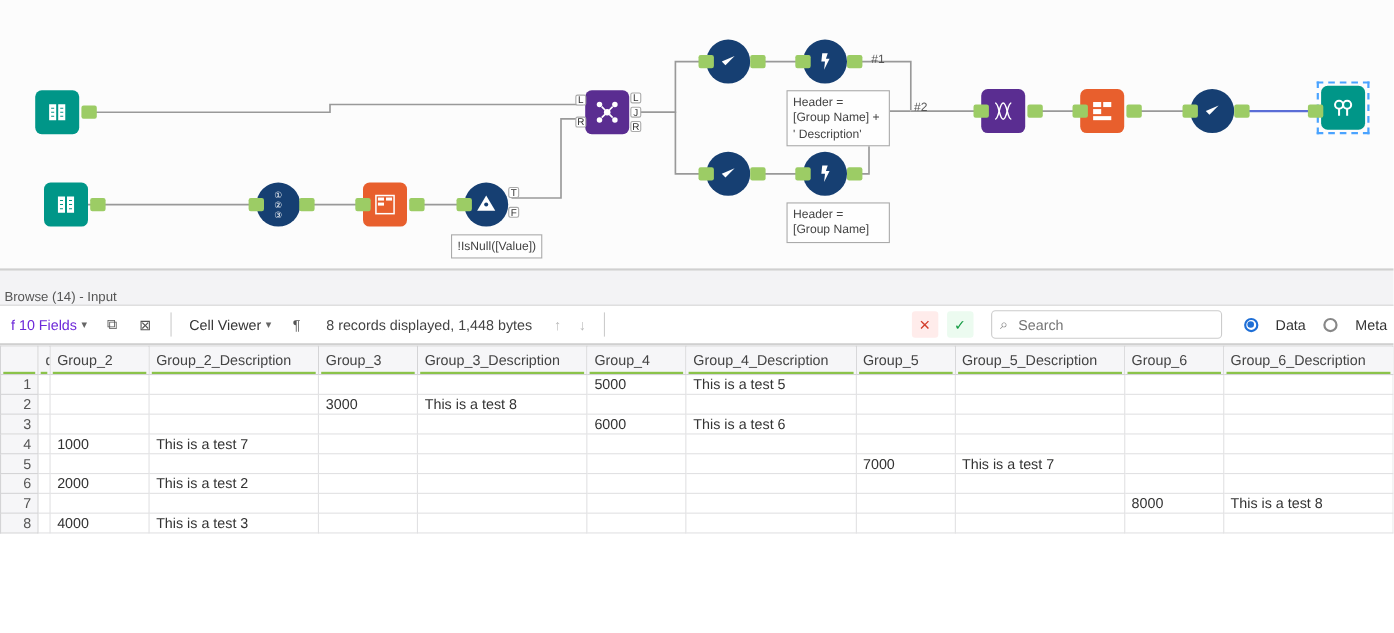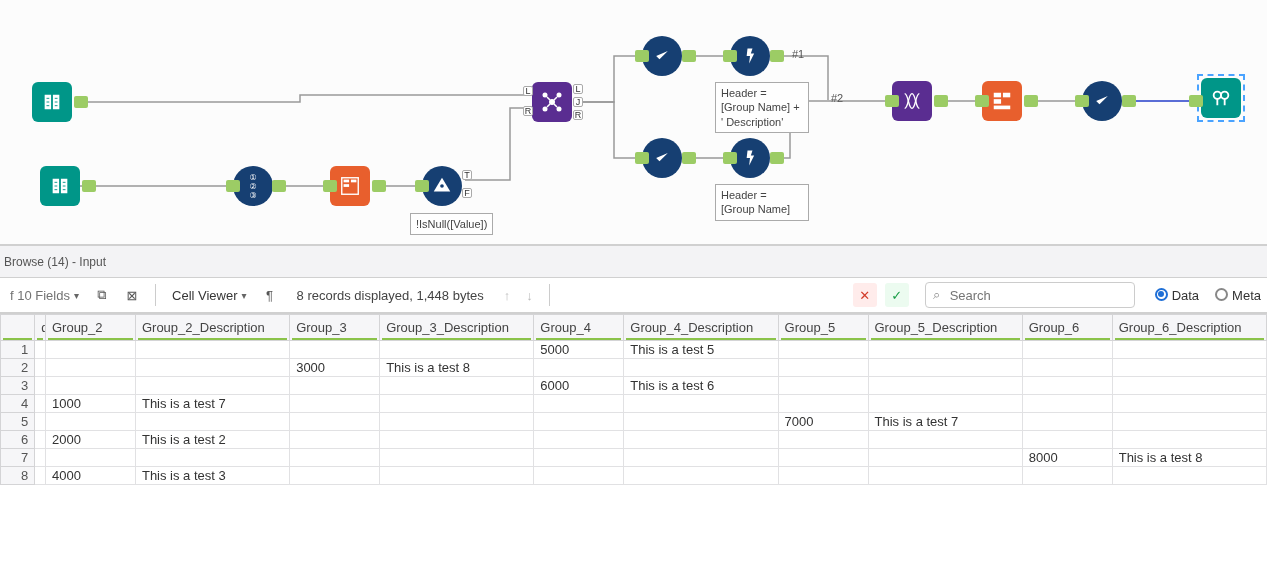--- a/index.html
+++ b/index.html
@@ -19,33 +19,33 @@
   .port-label { position:absolute; font-size:11px; color:#555; }
   .output-tab { position:absolute; width:14px; height:12px; background:#9ccc65; border-radius:2px; }
   .input-tab { position:absolute; width:14px; height:12px; background:#9ccc65; border-radius:2px; }
   .anchor-lbl { position:absolute; width:10px; height:10px; font-size:9px; display:flex; align-items:center; justify-content:center; background:#fff; border:1px solid #aaa; border-radius:2px; color:#333; }
   .selbox { position:absolute; border:2px dashed #4aa3ff; padding:2px; }
   svg.wires { position:absolute; top:0; left:0; width:100%; height:100%; pointer-events:none; }
   svg.wires path { stroke:#999; stroke-width:1.5; fill:none; }
   svg.wires path.blue { stroke:#5a6dd6; stroke-width:2; }
 
   
-  .results-head { flex:0 0 32px; background:#f3f3f5; border-bottom:1px solid #d0d0d0; display:flex; align-items:center; padding:0 4px; font-size:12px; color:#555; }
+  .results-head { flex:0 0 32px; background:#f3f3f5; border-bottom:1px solid #d0d0d0; display:flex; align-items:flex-end; padding:0 4px; font-size:12px; color:#555; }
 
   
   .toolbar { flex:0 0 36px; display:flex; align-items:center; gap:8px; padding:0 6px; border-bottom:2px solid #d0d0d0; background:#fff; font-size:13px; }
   .tb-sep { width:1px; height:22px; background:#ccc; margin:0 4px; }
   .tb-btn { display:inline-flex; align-items:center; gap:4px; padding:2px 4px; cursor:pointer; color:#353535; }
   .tb-icon { width:14px; height:14px; display:inline-flex; align-items:center; justify-content:center; color:#555; }
   .x-btn { width:24px; height:24px; display:flex; align-items:center; justify-content:center; border-radius:3px; }
   .x-btn.red { background:#ffeceb; color:#d23c2a; }
   .x-btn.grn { background:#ecfbf0; color:#179c45; }
   .search-wrap { margin-left:8px; display:flex; align-items:center; border:1px solid #ccc; border-radius:4px; padding:2px 6px; gap:6px; width:210px; height:26px; }
   .search-wrap input { border:none; outline:none; font-size:13px; flex:1; color:#404040; }
-  .radio-wrap { display:flex; align-items:flex-start; gap:4px; color:#333; }
+  .radio-wrap { display:flex; align-items:center; gap:16px; color:#333; }
   .radio { width:13px; height:13px; border-radius:50%; border:2px solid #888; display:inline-flex; align-items:center; justify-content:center; }
   .radio.on { border-color:#1f6fd6; }
   .radio.on::after { content:""; width:6px; height:6px; border-radius:50%; background:#1f6fd6; }
   .chev { font-size:10px; color:#666; }
 
   
   .table-wrap { flex:1; overflow:auto; }
   table { border-collapse:collapse; width:100%; table-layout:fixed;padding-left:31px; }
   thead th { background:#f6f6f8; border:1px solid #d4d4d6; font-weight:400; color:#444; height:26px; padding:0 6px; text-align:left; font-size:13px; position:relative; white-space:nowrap; overflow:hidden; }
   thead th::after { content:""; position:absolute; left:2px; right:2px; bottom:0; height:2px; background:#8bc34a; }
@@ -251,21 +251,21 @@
     </div>
     <div class="input-tab" style="left:1189px; top:95px"></div>
   </div>
 
   <div class="results-head">
     <span>Browse (14) - Input</span>
   </div>
 
   <div class="toolbar">
     <span class="tb-btn">
-      <span style="color:#737373">f 10 Fields</span>
+      <span style="color:#6d28d9">f 10 Fields</span>
       <span class="chev">▾</span>
     </span>
     <span class="tb-btn">
         <span class="tb-icon">⧉</span>
       </span>
     <span class="tb-btn">
         <span class="tb-icon">⊠</span>
       </span>
     <div class="tb-sep"></div>
     <span class="tb-btn">

